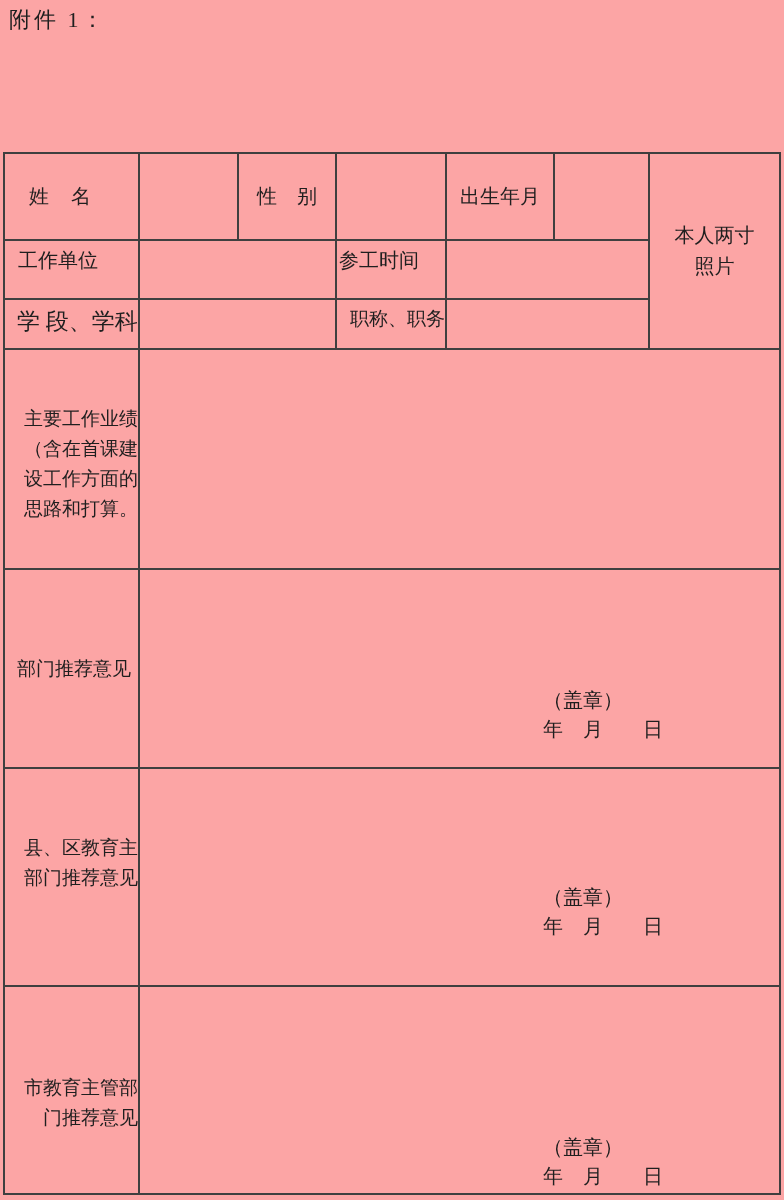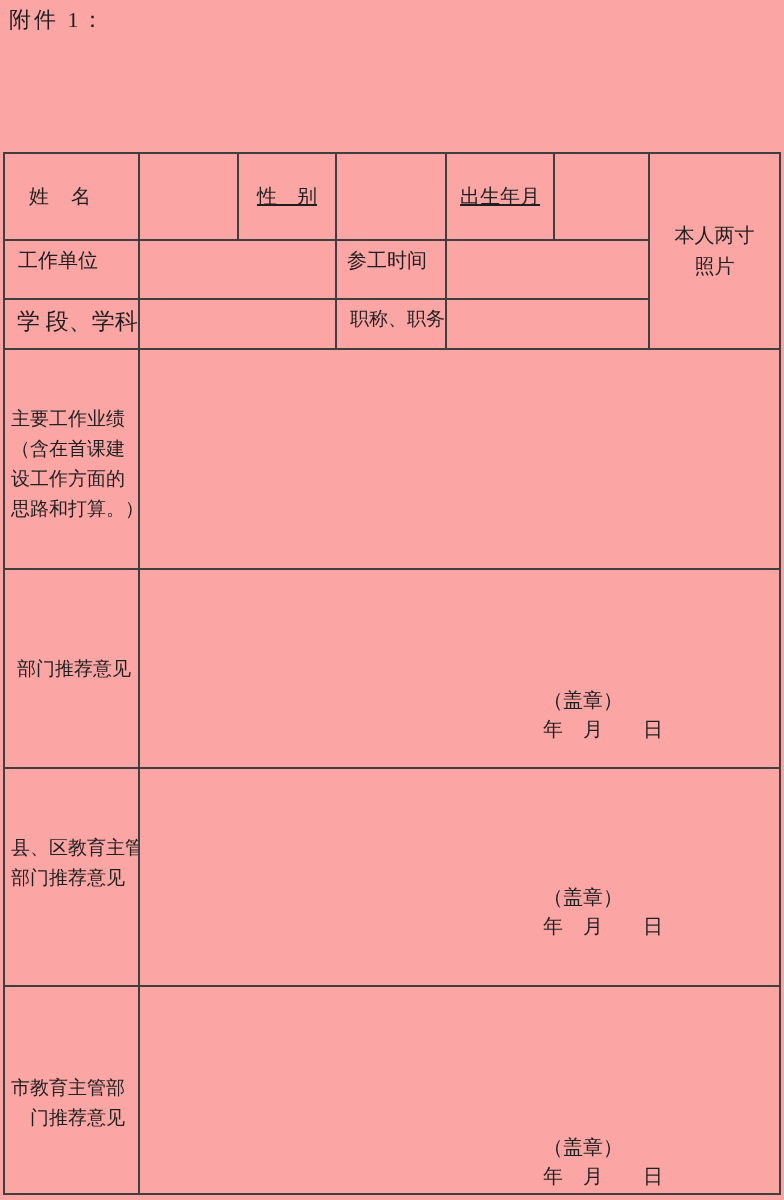--- a/index.html
+++ b/index.html
@@ -54,27 +54,27 @@
   tr.r2 { height: 59px; }
   tr.r3 { height: 50px; }
   tr.r4 { height: 220px; }
   tr.r5 { height: 199px; }
   tr.r6 { height: 218px; }
   tr.r7 { height: 208px; }
 
   .vtop { vertical-align: top; }
   .pt6 { padding-top: 6px; }
   .lbl-name { padding-left: 24px; letter-spacing: 1px; }
-  .lbl-center { text-align: center; text-decoration: underline; }
+  .lbl-center { text-align: center; }
   .lbl-wu { padding-left: 13px; }
-  .lbl-cg { padding-left: 10px; }
+  .lbl-cg { padding-left: 2px; }
   .lbl-xd { padding-left: 12px; font-size: 23px; }
   .lbl-zc { padding-left: 10px; font-size: 19px; text-align: right; }
   .photo-cell { text-align: center; line-height: 31px; font-size: 20px; margin-top: 44px; }
-  .lbl-lines { padding-left: 6px; font-size: 19px; line-height: 30px; }
+  .lbl-lines { padding-left: 19px; font-size: 19px; line-height: 30px; }
   .lbl-lines div { white-space: nowrap; }
   .lbl-lines .indent2 { padding-left: 19px; }
   .lbl-op { padding-left: 12px; font-size: 19px; }
   .pb28 { padding-bottom: 28px; }
   .pt26 { padding-top: 26px; }
   .pt10 { padding-top: 10px; }
   .opinion-cell { position: relative; }
   .stamp { position: absolute; left: 403px; font-size: 20px; line-height: 29px; white-space: nowrap; }
   .stamp-school { top: 116px; }
   .stamp-county { top: 114px; }

